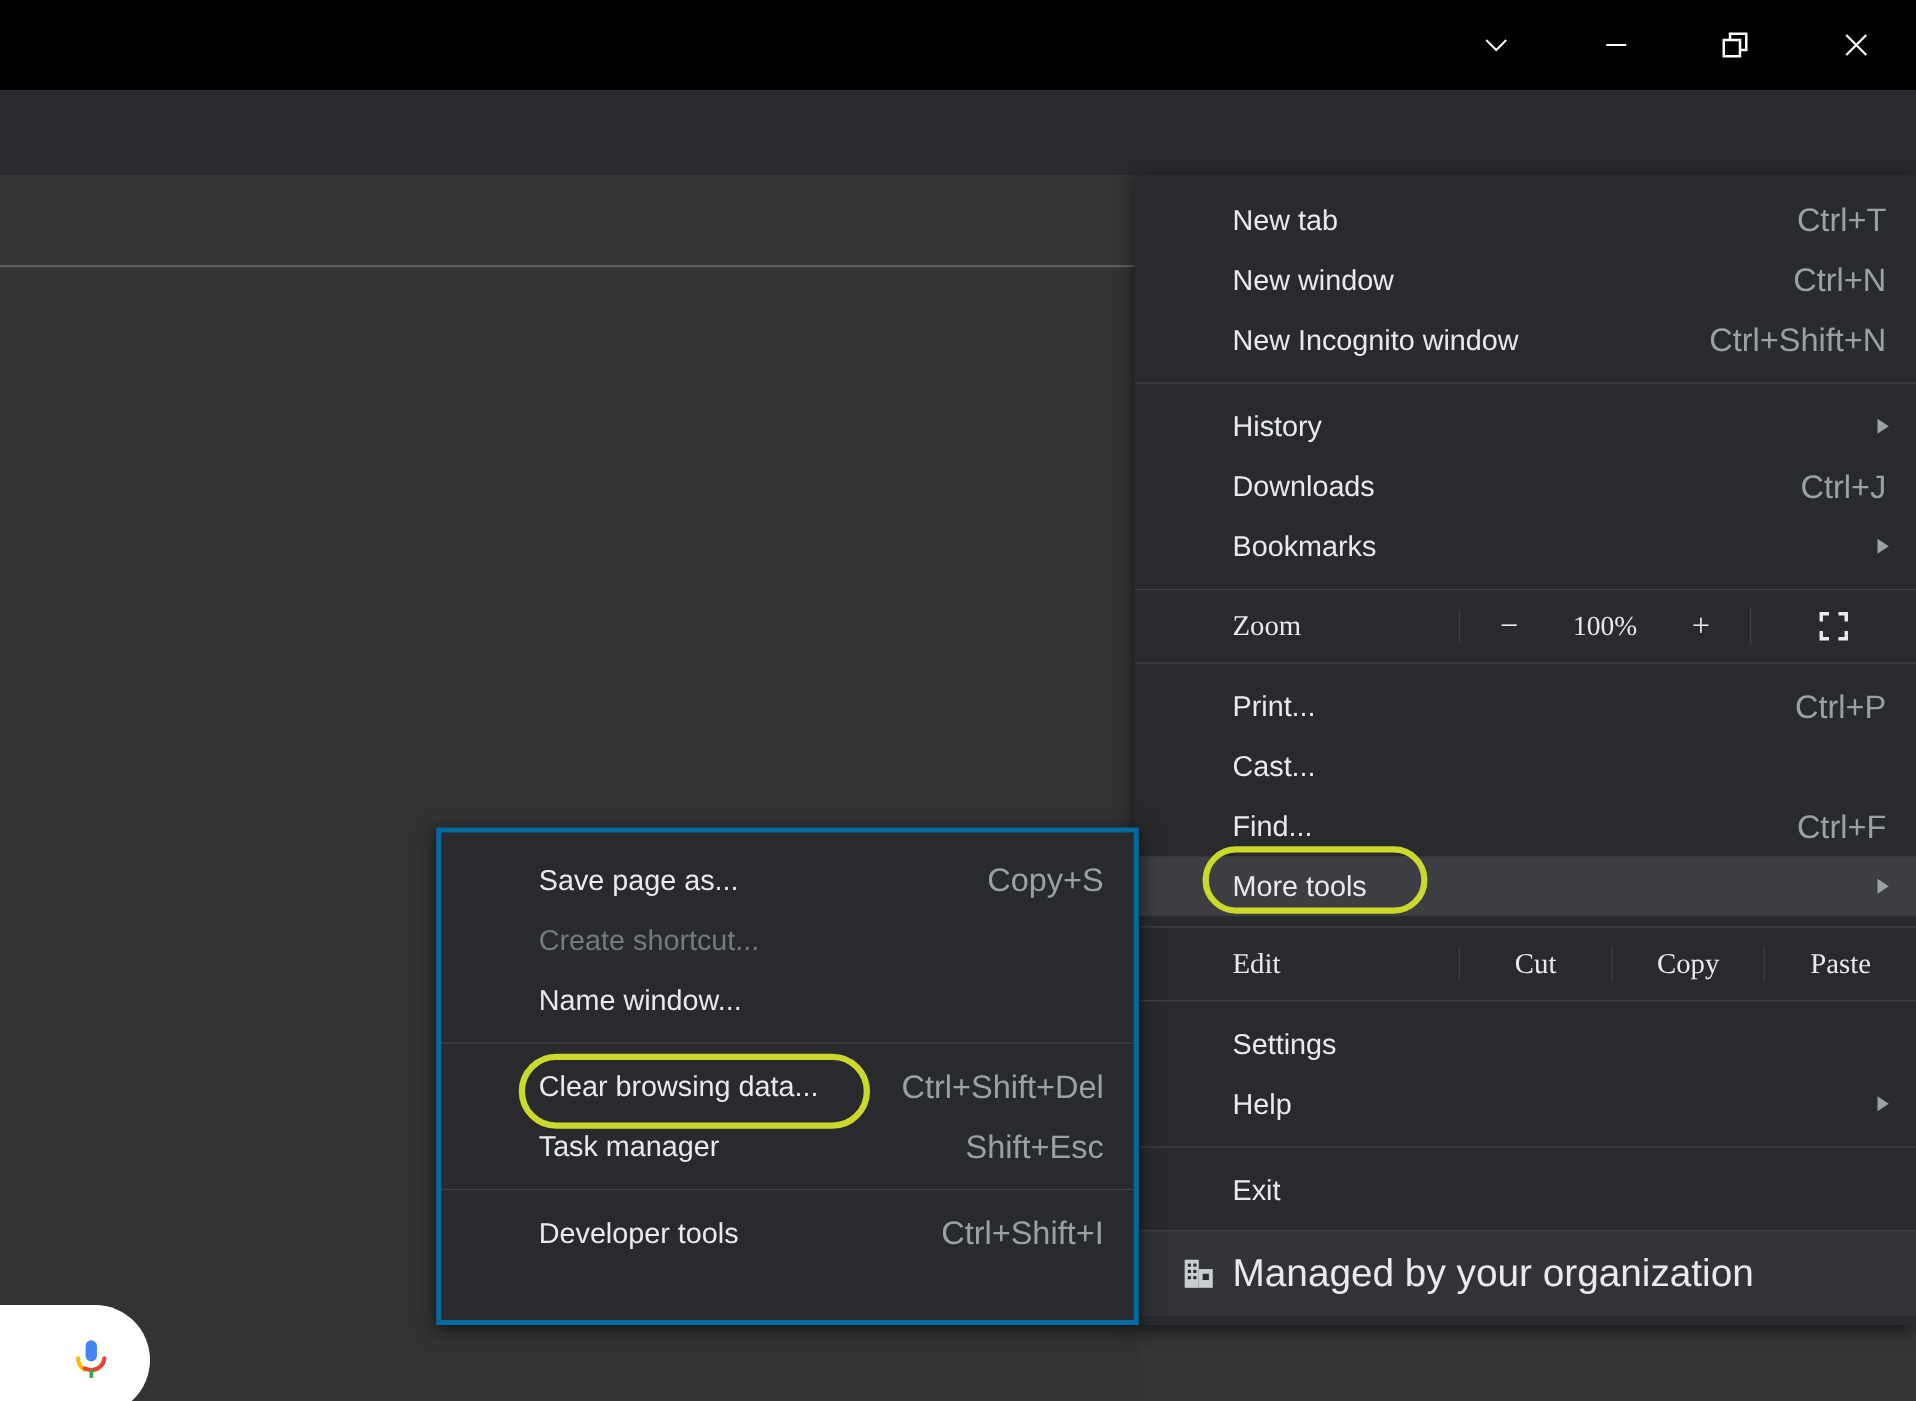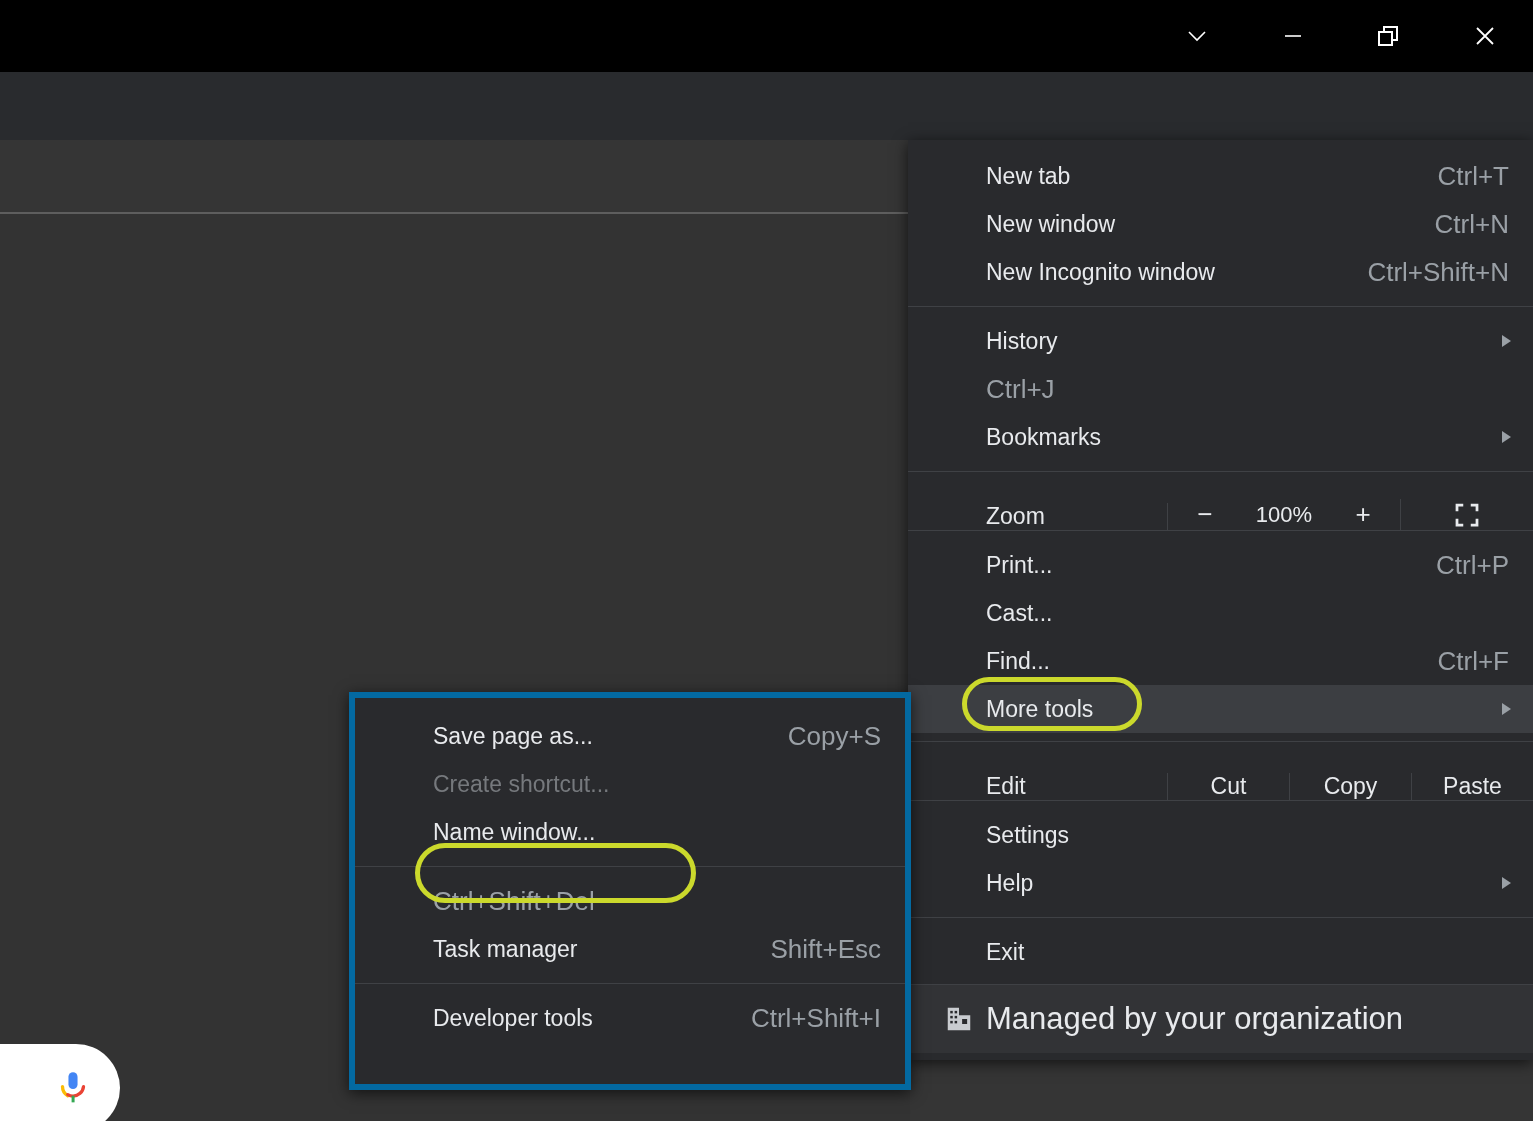--- a/index.html
+++ b/index.html
@@ -133,23 +133,23 @@
     background: #292a2d;
     box-shadow: 0 3px 14px rgba(0,0,0,0.65);
     color: #e8eaed;
     font-size: 23px;
   }
   #main-menu {
     left: 908px; top: 140px;
     width: 625px; height: 920px;
   }
   #sub-menu {
-    left: 349px; top: 692px;
+    left: 349px; top: 662px;
     width: 562px; height: 398px;
-    border: 6px solid #0369a1;
+    border: 4px solid #0369a1;
     box-sizing: border-box;
     z-index: 5;
   }
 
   .mrow {
     position: relative;
     display: flex;
     align-items: center;
     height: 48px;
     padding: 0 24px 0 78px;
@@ -178,21 +178,22 @@
     background: #3f4145;
     margin: 10px 0;
   }
 
   
   .comp-row {
     display: flex;
     height: 58px;
     border-top: 1px solid #3f4145;
     border-bottom: 1px solid #3f4145;
-    align-items: flex-end;
+    align-items: center;
+    font-family: Liberation Serif, serif;
   }
   .comp-label {
     flex: 0 0 260px;
     display: flex; align-items: center;
     padding-left: 78px;
     box-sizing: border-box;
     border-right: 1px solid #3f4145;
   }
   .zoom-ctrl {
     flex: 1;
@@ -337,20 +338,21 @@
       <span class="accel">Ctrl+Shift+N</span>
     </div>
 
     <div class="sep"></div>
 
     <div class="mrow">
       <span class="label">History</span>
       <span class="arrow"></span>
     </div>
     <div class="mrow">
+      <span class="label">Downloads</span>
       <span class="accel">Ctrl+J</span>
     </div>
     <div class="mrow">
       <span class="label">Bookmarks</span>
       <span class="arrow"></span>
     </div>
 
     <div style="height:10px"></div>
 
     <div class="comp-row">
@@ -443,20 +445,21 @@
     <div class="mrow disabled">
       <span class="label">Create shortcut...</span>
     </div>
     <div class="mrow">
       <span class="label">Name window...</span>
     </div>
 
     <div class="sep"></div>
 
     <div class="mrow">
+      <span class="label">Clear browsing data...</span>
       <span class="accel">Ctrl+Shift+Del</span>
     </div>
     <div class="mrow">
       <span class="label">Task manager</span>
       <span class="accel">Shift+Esc</span>
     </div>
 
     <div class="sep"></div>
 
     <div class="mrow">

